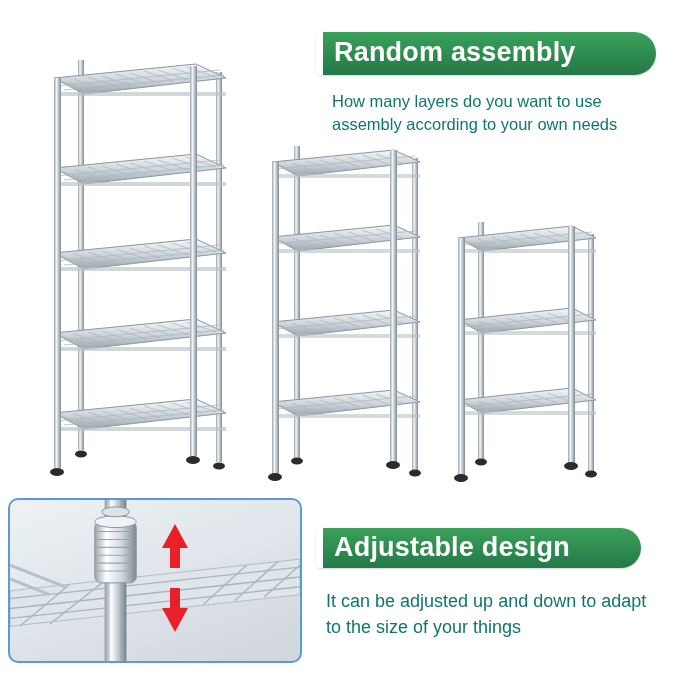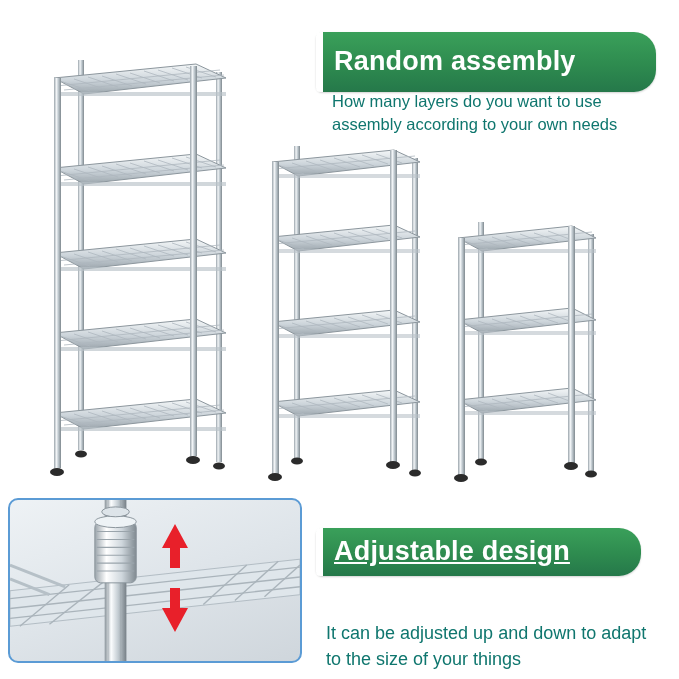--- a/index.html
+++ b/index.html
@@ -24,31 +24,31 @@
     padding:6px 26px 8px 18px;
     letter-spacing:0.2px;
     box-shadow:0 1px 2px rgba(0,0,0,.18);
   }
   .banner::before{
     content:"";
     position:absolute; left:-0px; top:0; bottom:0; width:7px;
     background:#ffffff;
     border-radius:4px 0 0 4px;
   }
-  #banner-top { left:316px; top:32px; width:340px; height:60px; }
-  #banner-bottom { left:316px; top:528px; width:325px; height:48px;text-decoration:underline; }
+  #banner-top { left:316px; top:32px; width:340px; height:43px; }
+  #banner-bottom { left:316px; top:528px; width:325px; height:40px; }
 
   .caption {
     position:absolute;
     color:#0f766e;
     font-size:16.5px;
     line-height:23px;
   }
   #caption-top { left:332px; top:90px; width:332px; }
-  #caption-bottom { left:326px; top:620px; width:340px; font-size:18px; line-height:26px; }
+  #caption-bottom { left:326px; top:588px; width:340px; font-size:18px; line-height:26px; }
 
   
   #detail-panel {
     position:absolute; left:8px; top:498px; width:294px; height:165px;
     background:linear-gradient(160deg,#eef2f5 0%, #dfe5ea 50%, #cfd6dc 100%);
     border:2px solid #5b9bd5;
     border-radius:10px;
     overflow:hidden;
   }
   #detail-panel .wirebg { position:absolute; inset:0; }

